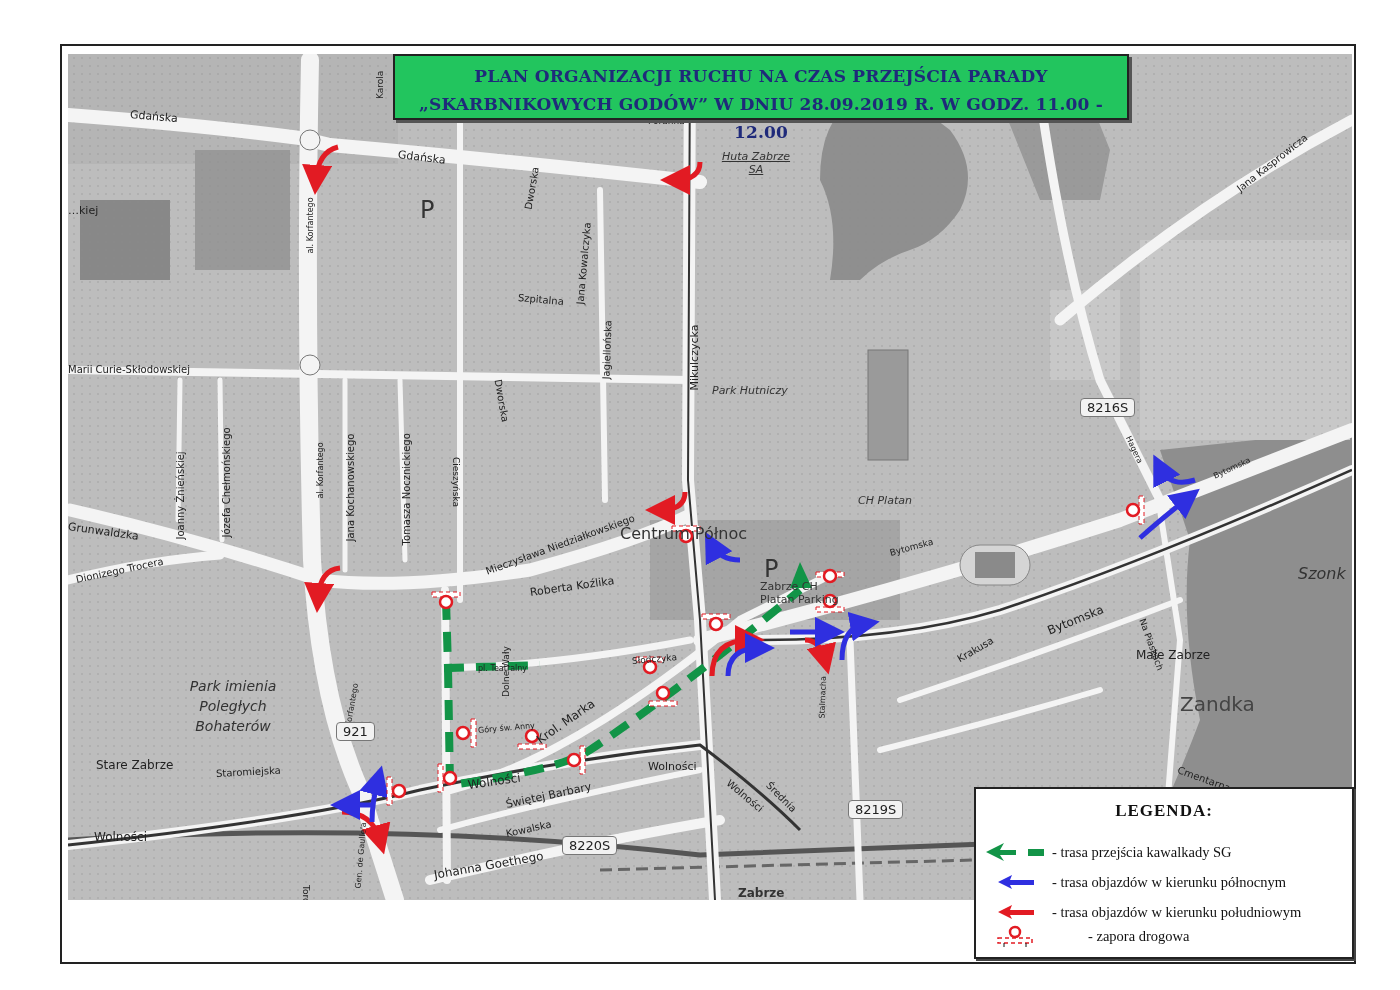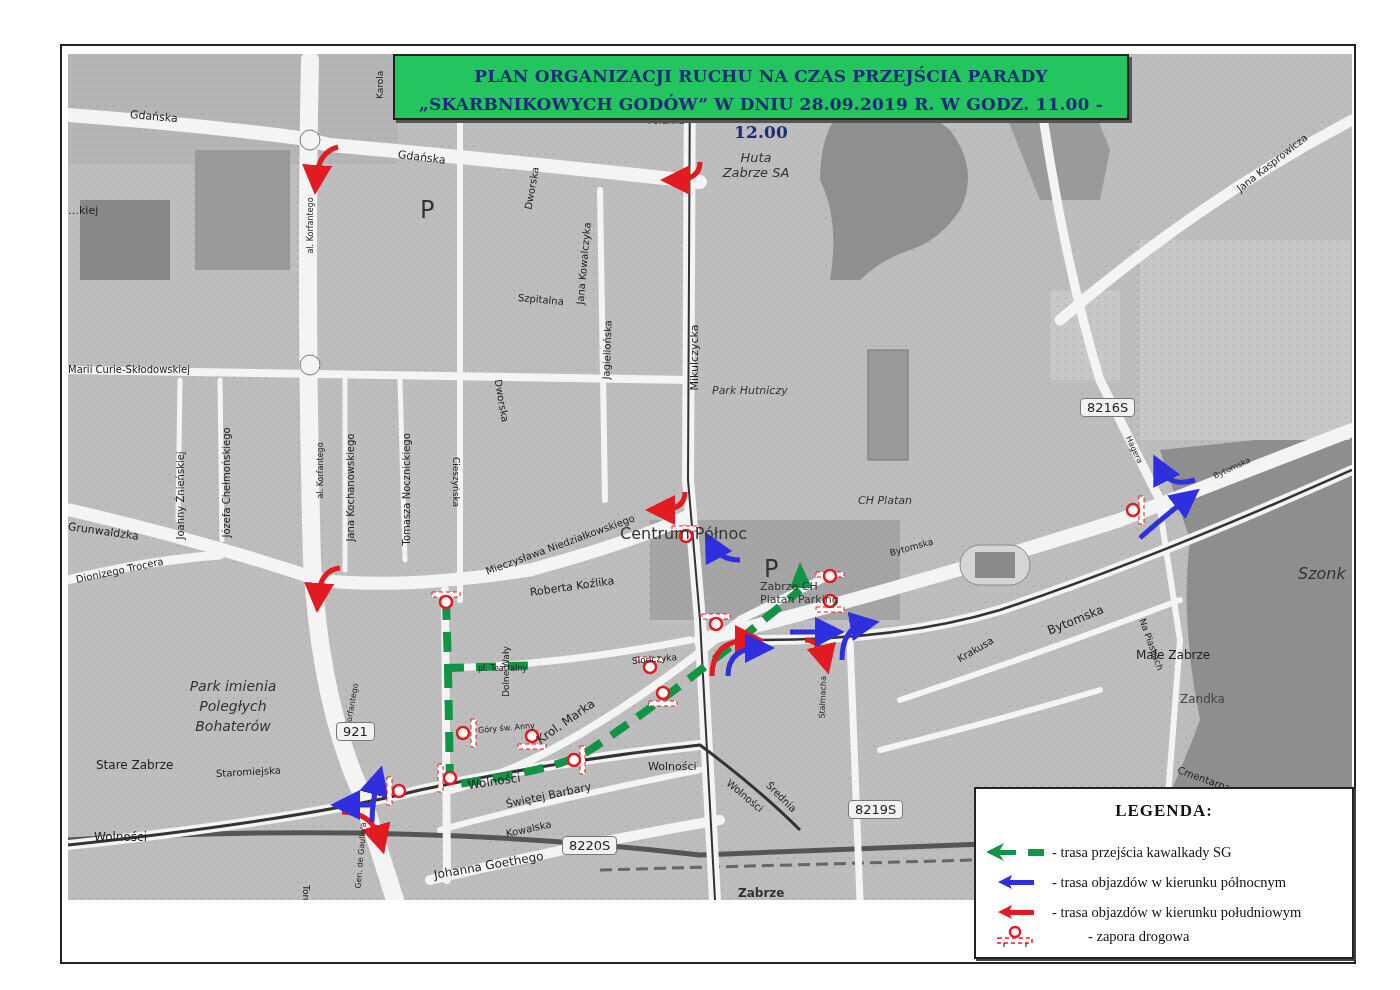--- a/index.html
+++ b/index.html
@@ -223,29 +223,29 @@
   <span class="lbl" style="left:890px;top:600px;font-size:10px;transform:rotate(-30deg);">Krakusa</span>
   <span class="lbl" style="left:1074px;top:560px;font-size:9px;transform:rotate(70deg);">Na Piaskach</span>
   <span class="lbl" style="left:1110px;top:710px;font-size:10px;transform:rotate(20deg);">Cmentarna</span>
   <span class="lbl" style="left:1060px;top:378px;font-size:8px;transform:rotate(65deg);">Hagera</span>
   <span class="lbl" style="left:1170px;top:130px;font-size:10px;transform:rotate(-38deg);">Jana Kasprowicza</span>
   <span class="lbl" style="left:312px;top:40px;font-size:9px;transform:rotate(-90deg);">Karola</span>
   <span class="lbl" style="left:438px;top:638px;font-size:9px;transform:rotate(-90deg);">Dolne Wały</span>
   <span class="lbl" style="left:470px;top:680px;font-size:12px;transform:rotate(-35deg);">Krol. Marka</span>
   <span class="lbl" style="left:0px;top:150px;font-size:11px;">…kiej</span>
 
-  <span class="lbl place" style="left:648px;top:96px;font-size:13px;width:80px;white-space:normal;text-align:center;">Huta Zabrze SA</span>
+  <span class="lbl place" style="left:648px;top:96px;font-size:11px;width:80px;white-space:normal;text-align:center;text-decoration:underline;">Huta Zabrze SA</span>
   <span class="lbl place" style="left:644px;top:330px;font-size:11px;">Park Hutniczy</span>
   <span class="lbl place" style="left:790px;top:440px;font-size:11px;">CH Platan</span>
   <span class="lbl" style="left:552px;top:470px;font-size:16px;color:#333;">Centrum Północ</span>
   <span class="lbl" style="left:692px;top:526px;font-size:11px;width:80px;white-space:normal;color:#333;">Zabrze CH Platan Parking</span>
   <span class="lbl place" style="left:110px;top:622px;font-size:14px;width:110px;white-space:normal;text-align:center;line-height:20px;">Park imienia Poległych Bohaterów</span>
   <span class="lbl" style="left:28px;top:704px;font-size:12px;">Stare Zabrze</span>
   <span class="lbl" style="left:1068px;top:594px;font-size:12px;">Małe Zabrze</span>
-  <span class="lbl" style="left:1112px;top:638px;font-size:12px;color:#444;">Zandka</span>
+  <span class="lbl" style="left:1112px;top:638px;font-size:20px;color:#444;">Zandka</span>
   <span class="lbl place" style="left:1230px;top:510px;font-size:16px;">Szonk</span>
   <span class="lbl" style="left:670px;top:832px;font-size:12px;font-weight:bold;color:#333;">Zabrze</span>
 
   <span class="route" style="left:268px;top:668px;">921</span>
   <span class="route" style="left:1012px;top:344px;">8216S</span>
   <span class="route" style="left:780px;top:746px;">8219S</span>
   <span class="route" style="left:494px;top:782px;">8220S</span>
 </div>
 
 <div class="title-box">

